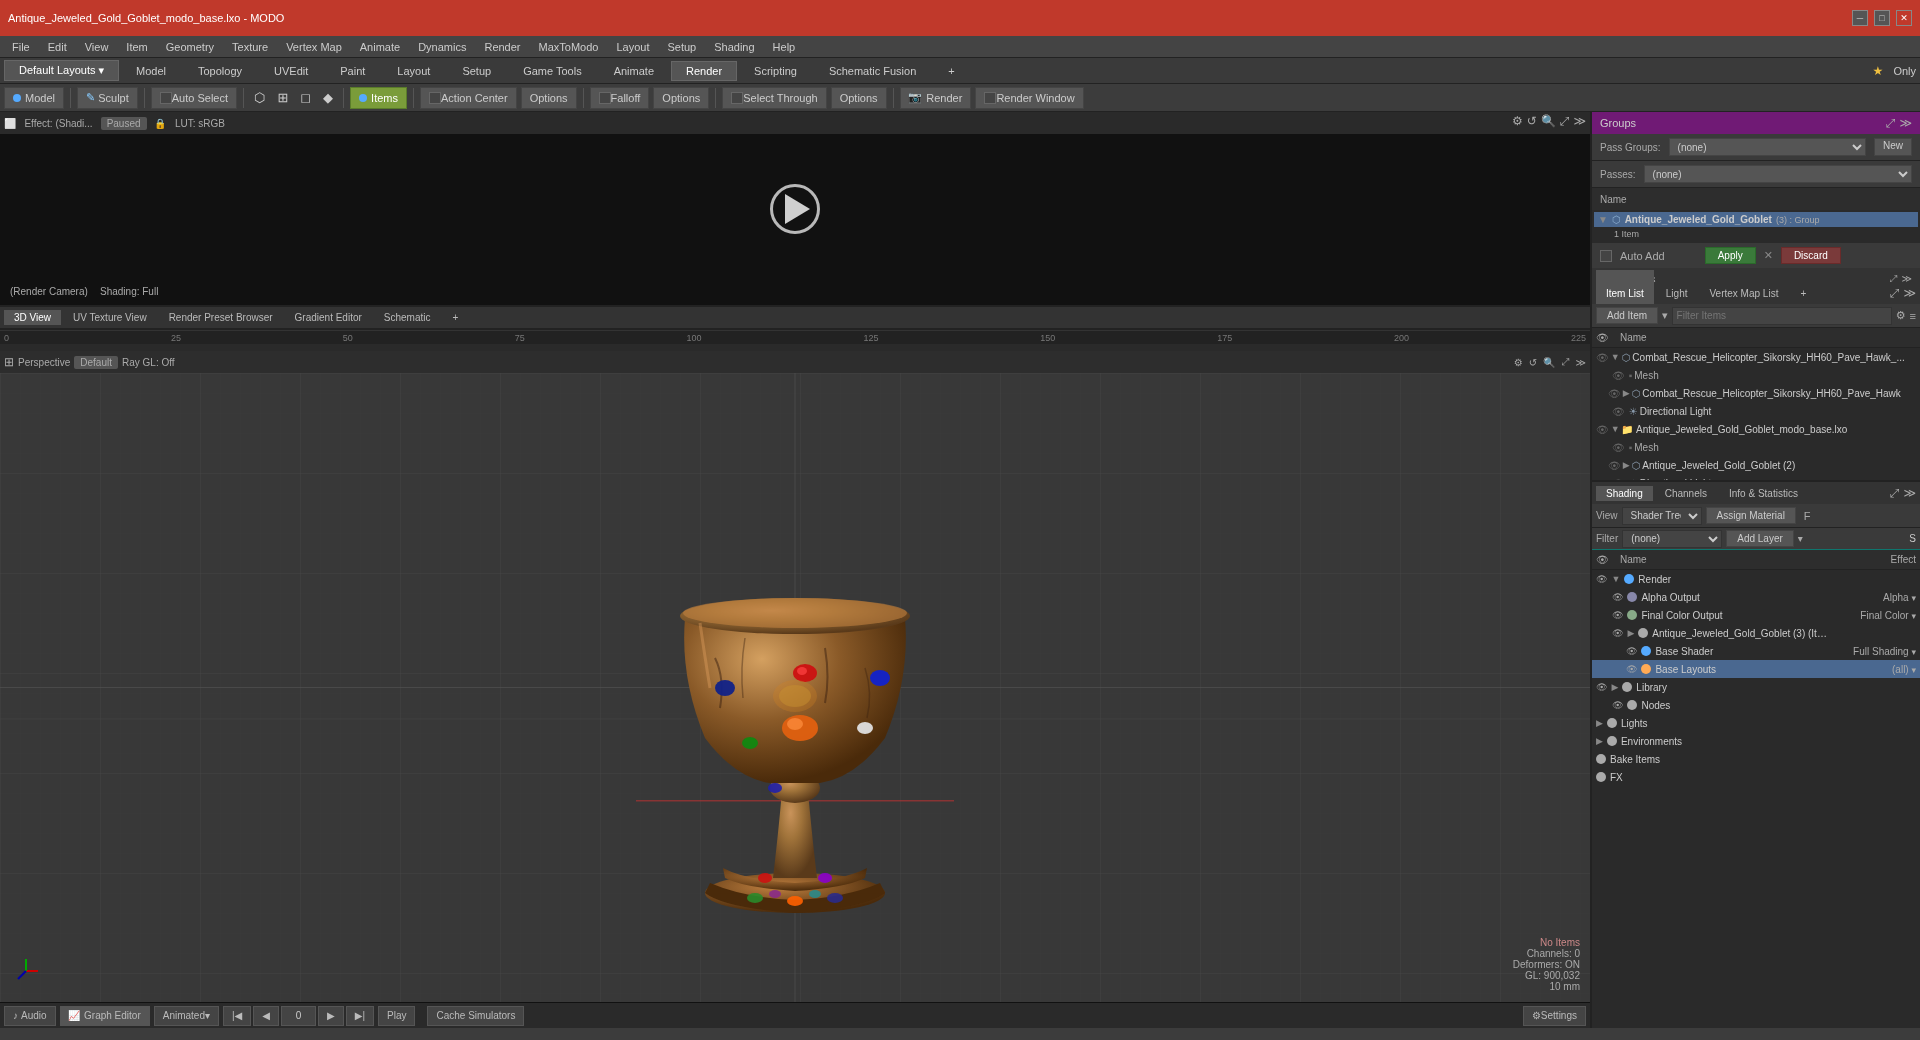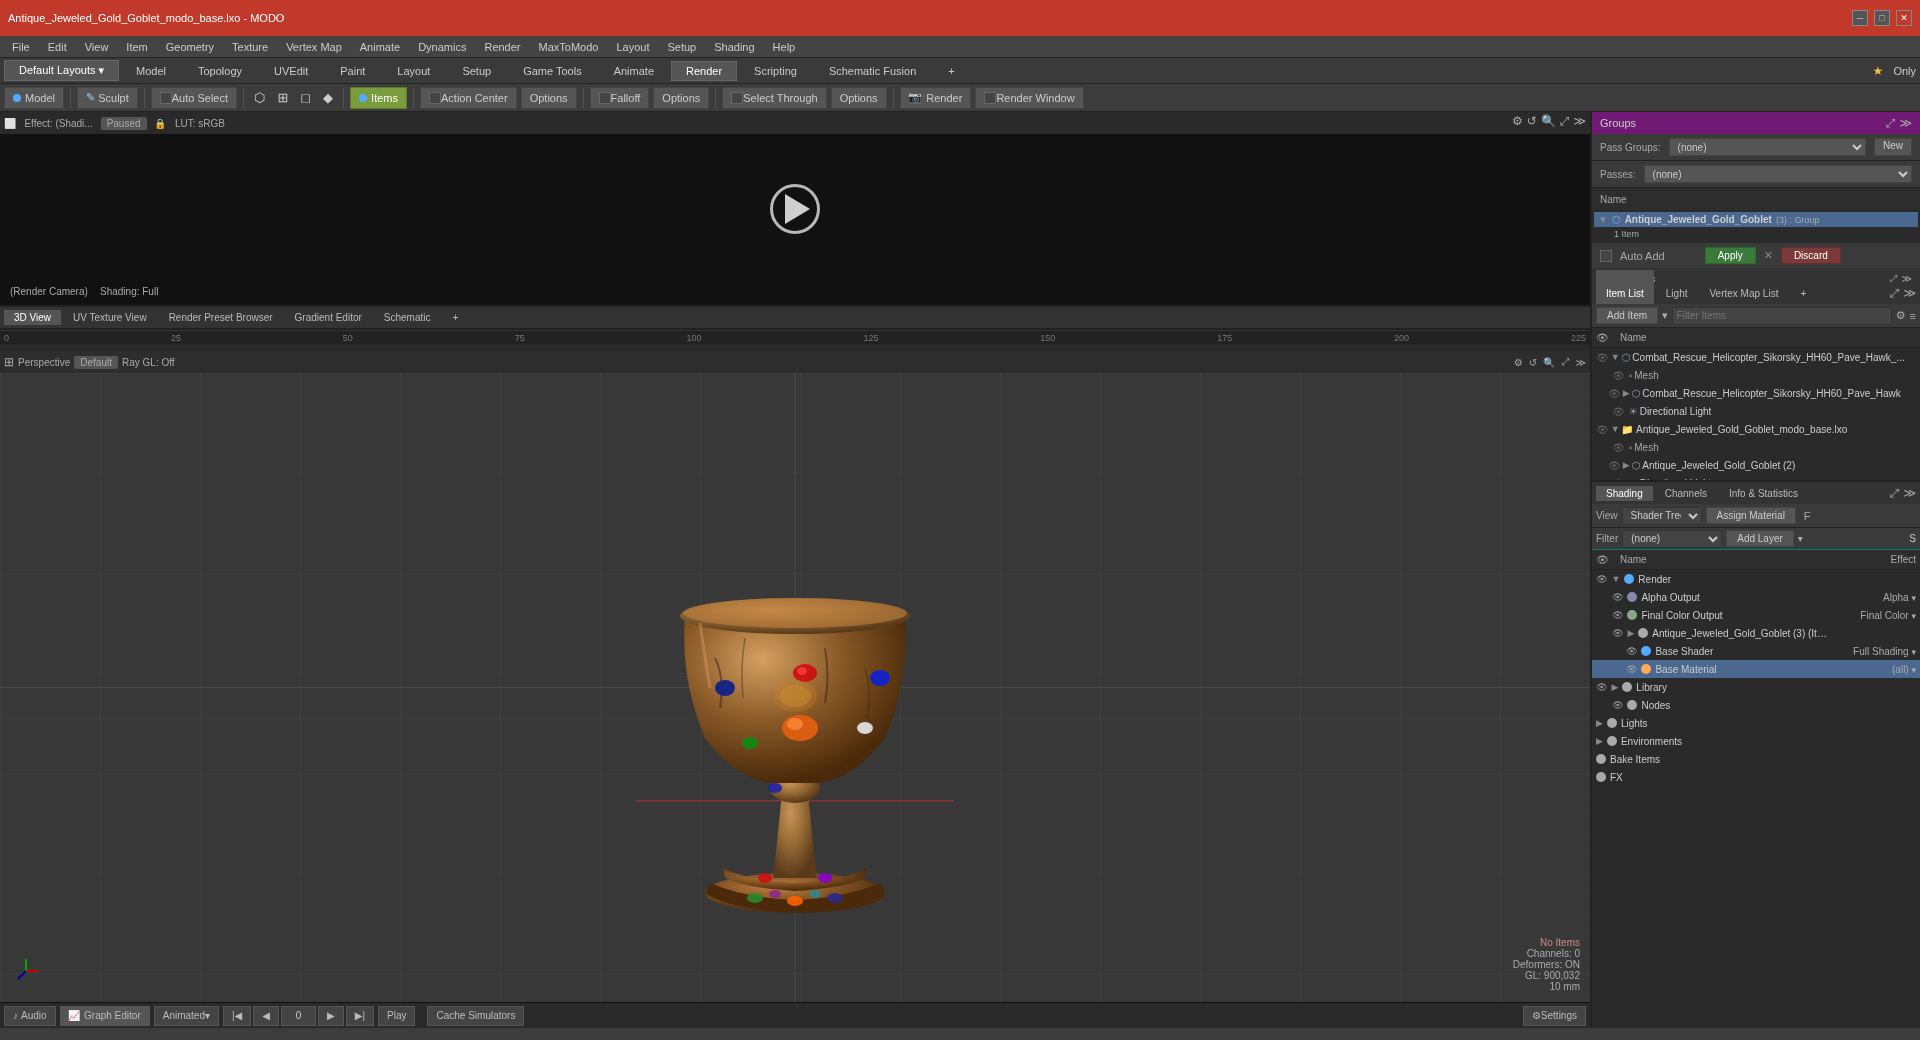--- a/index.html
+++ b/index.html
@@ -1081,21 +1081,21 @@
         <div class="sh-row" style="padding-left:34px;">
           <span style="color:#aaa; font-size:9px;">👁</span>
           <span class="sh-dot" style="background:#5af;"></span>
           <span class="sh-text">Base Shader</span>
           <span class="sh-effect">Full Shading <span style="font-size:9px;">▾</span></span>
         </div>
 
         <div class="sh-row selected" style="padding-left:34px;">
           <span style="color:#aaa; font-size:9px;">👁</span>
           <span class="sh-dot" style="background:#fa5;"></span>
-          <span class="sh-text">Base Material</span>
+          <span class="sh-text">Base Layouts</span>
           <span class="sh-effect">(all) <span style="font-size:9px;">▾</span></span>
         </div>
 
         <div class="sh-row">
           <span style="color:#aaa; font-size:9px;">👁</span>
           <span style="color:#888; font-size:9px;">▶</span>
           <span class="sh-dot" style="background:#aaa;"></span>
           <span class="sh-text">Library</span>
         </div>
 

